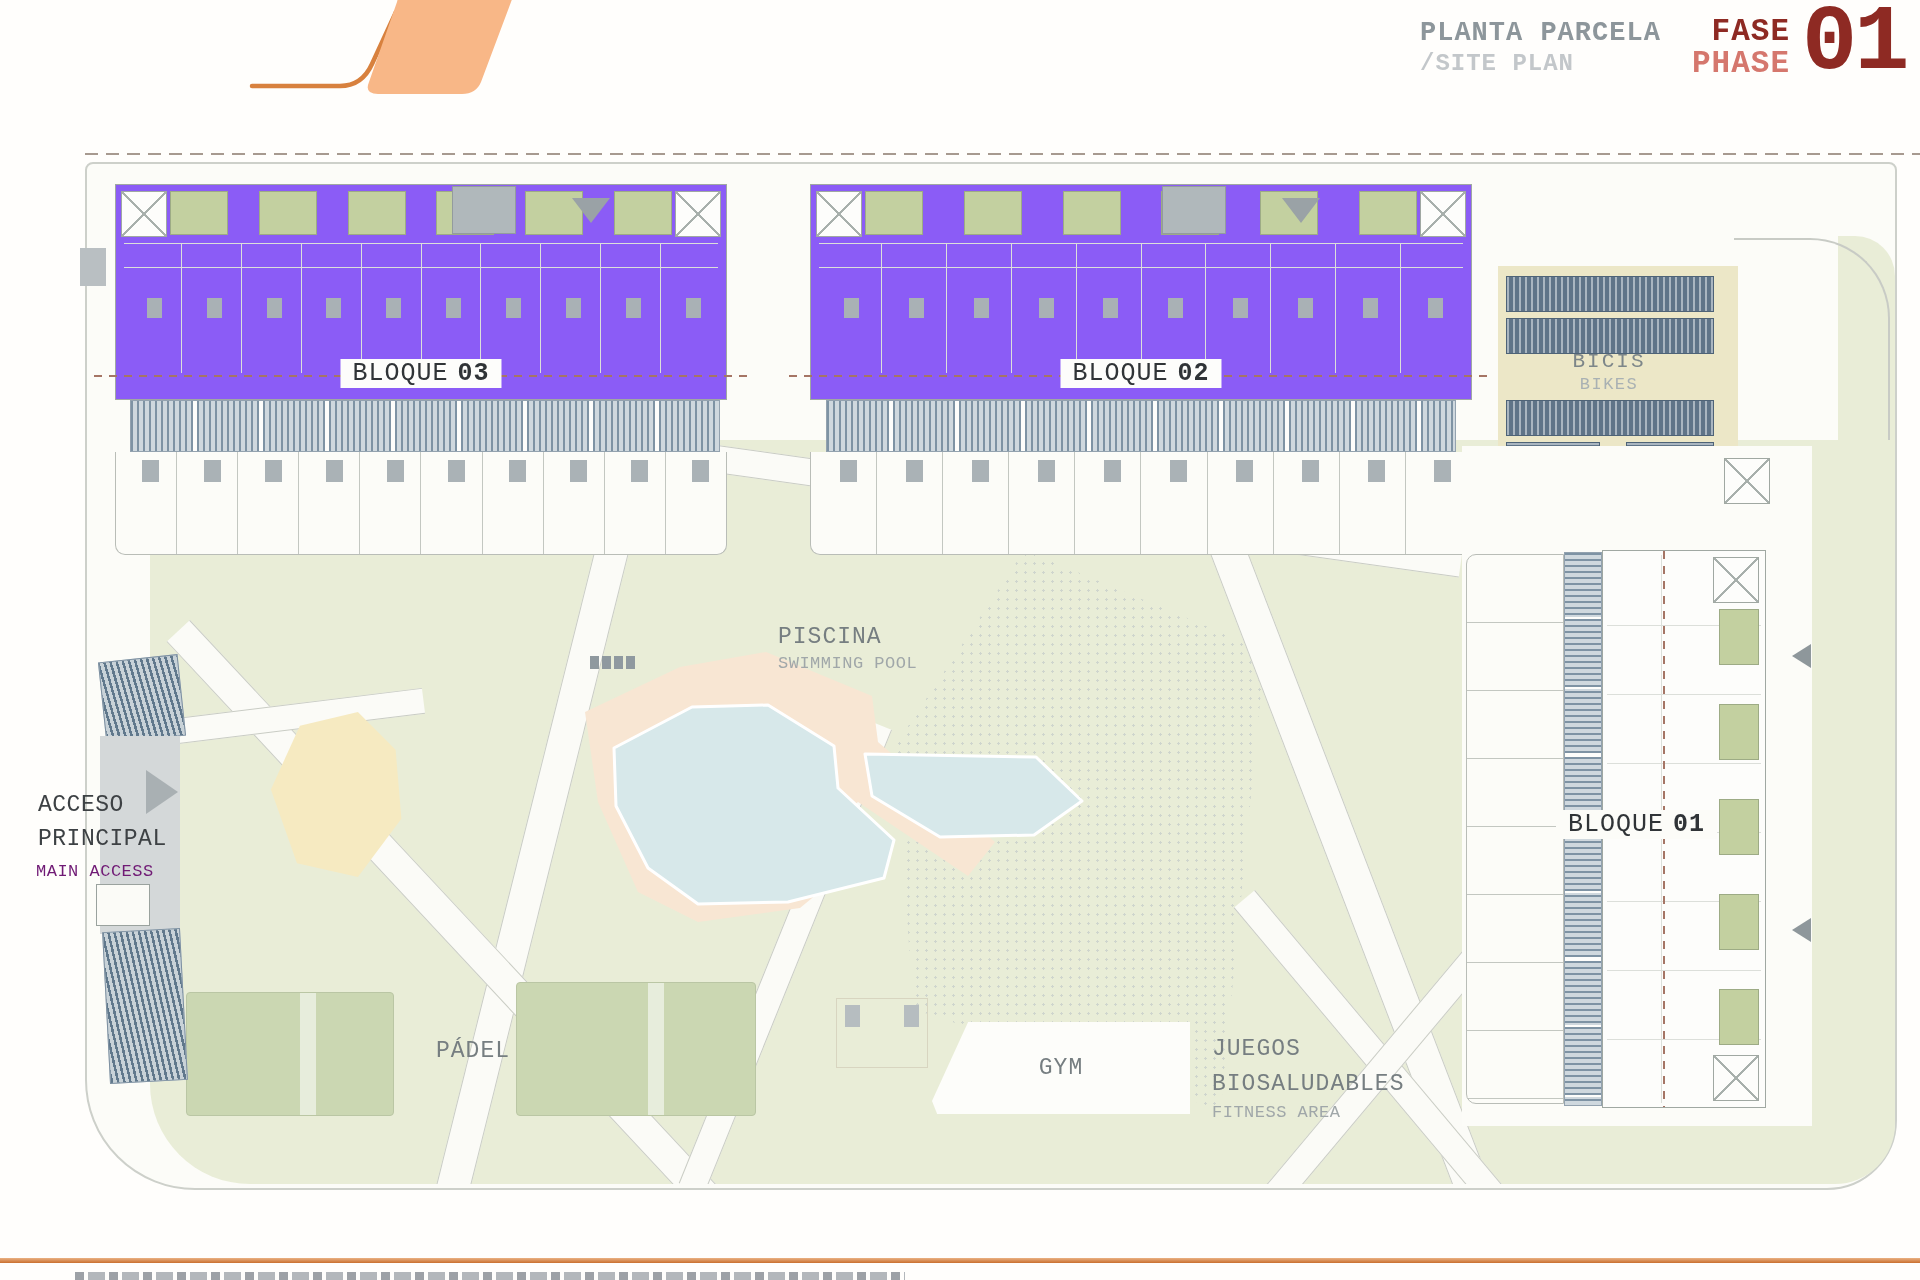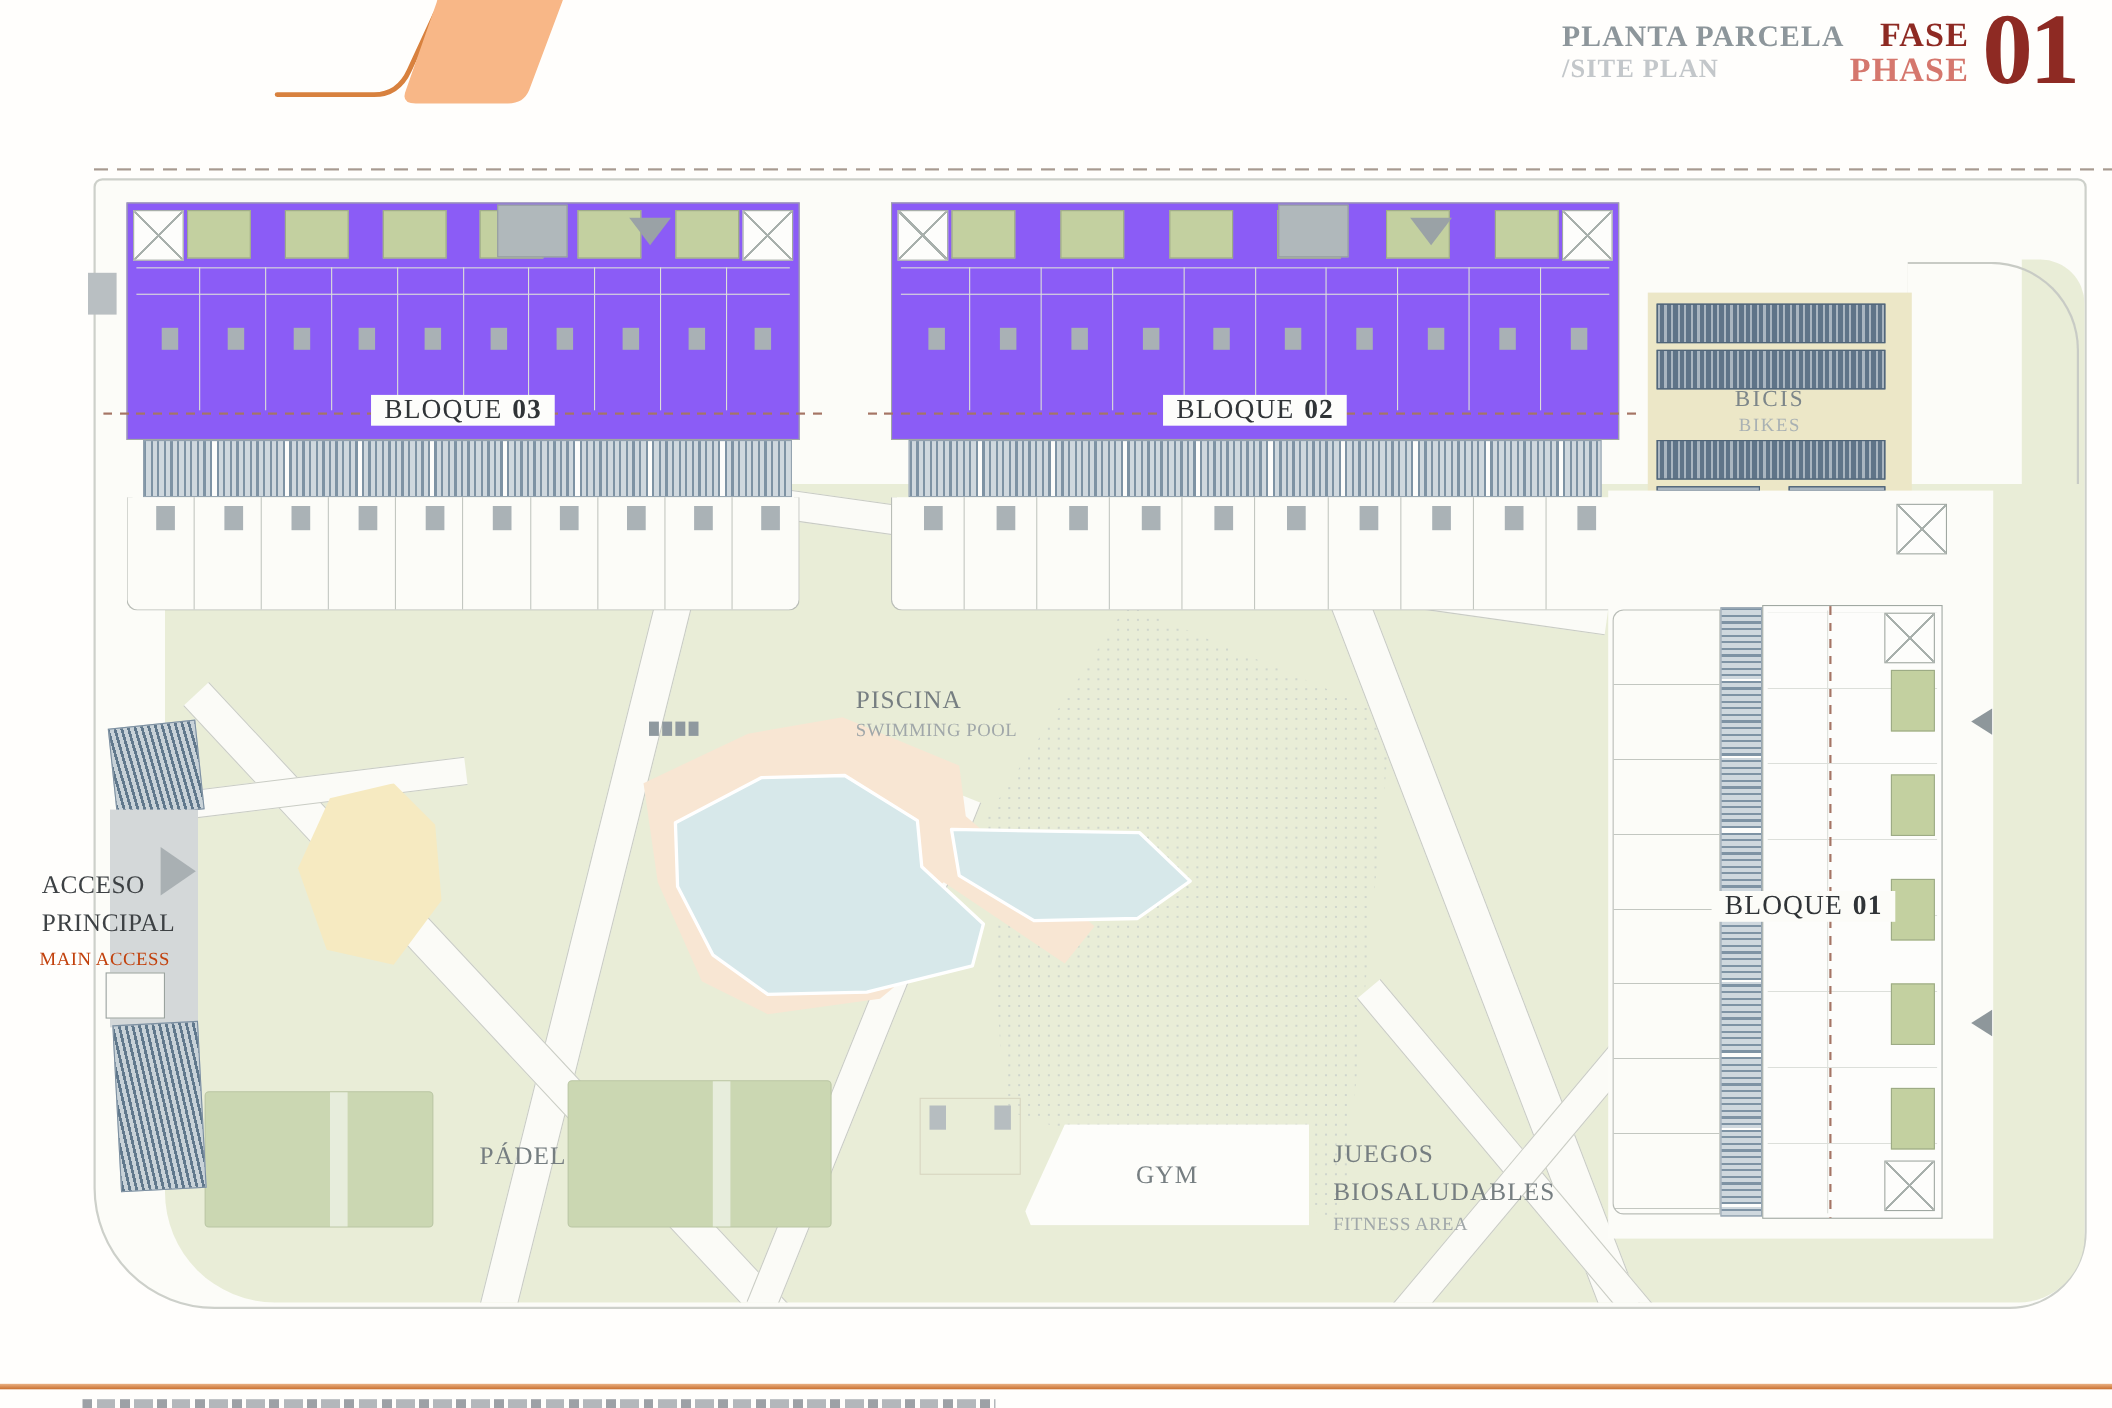--- a/index.html
+++ b/index.html
@@ -1,17 +1,17 @@
 <!DOCTYPE html>
 <html><head>
 <meta charset="utf-8">
 <style>
   html,body{margin:0;padding:0;background:#fff;}
   .page{position:relative;width:1920px;height:1280px;background:#fffefc;overflow:hidden;
-        font-family:Liberation Serif, serif;}
+        font-family:Liberation Mono, monospace;}
 
   
   .h-title{position:absolute;left:1420px;top:18px;font-weight:bold;font-size:27px;
            color:#8d969b;letter-spacing:1px;}
   .h-sub{position:absolute;left:1420px;top:50px;font-weight:bold;font-size:24px;
          color:#c3c7ca;letter-spacing:1px;}
   .h-phase-es{position:absolute;left:1640px;top:14px;width:150px;text-align:right;
               font-weight:bold;font-size:31px;color:#8e2a23;letter-spacing:1px;}
   .h-phase-en{position:absolute;left:1640px;top:46px;width:150px;text-align:right;
               font-weight:bold;font-size:31px;color:#d5776d;letter-spacing:1px;}
@@ -335,18 +335,18 @@
     <span>BLOQUE</span><b>01</b>
   </div>
 
   <div class="hatchpark" style="left:102px;top:658px;width:78px;height:80px;transform:rotate(-6deg);"></div>
   <div class="roadv"></div>
   <div class="tri-right" style="left:146px;top:770px;"></div>
   <div class="curb"></div>
   <div class="hatchpark" style="left:106px;top:930px;width:76px;height:150px;transform:rotate(-3deg);"></div>
   <div class="lab-dark" style="position:absolute;left:38px;top:792px;">ACCESO</div>
   <div class="lab-dark" style="position:absolute;left:38px;top:826px;">PRINCIPAL</div>
-  <div style="position:absolute;left:36px;top:862px;font-size:17px;color:#c2410c;letter-spacing:.5px;">MAIN ACCESS</div>
+  <div style="position:absolute;left:36px;top:862px;font-size:17px;color:#701a75;letter-spacing:.5px;">MAIN ACCESS</div>
 
   <div class="bottom-rule"></div>
   <div class="footblur"></div>
 
 </div>
 
 </body></html>

